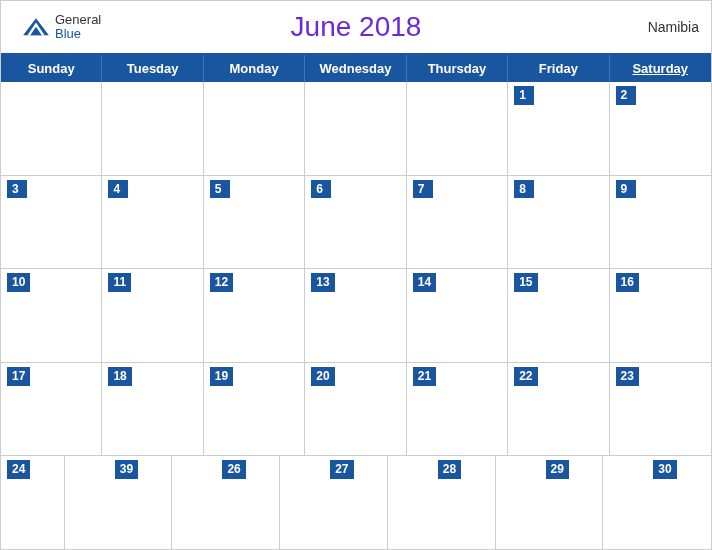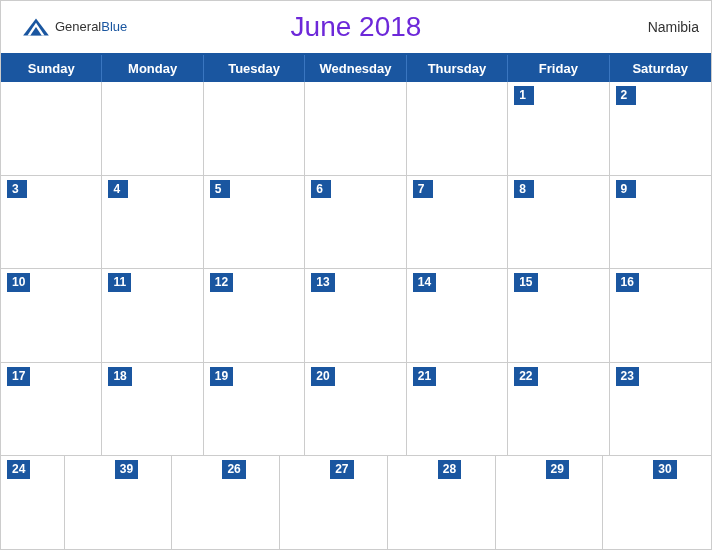--- a/index.html
+++ b/index.html
@@ -48,21 +48,21 @@
       width: 30px;
       height: 20px;
     }
     .logo-wrapper {
       display: flex;
       align-items: center;
       gap: 4px;
     }
     .logo-text-block {
       display: flex;
-      flex-direction: row;
+      flex-direction: column;
       line-height: 1.1;
     }
     .month-title {
       font-size: 28px;
       color: #6d28d9;
       font-weight: normal;
       text-align: center;
     }
     .country-label {
       position: absolute;
@@ -86,20 +86,21 @@
     .day-header {
       color: #fff;
       text-align: center;
       padding: 6px 0;
       font-size: 13px;
       font-weight: bold;
       border-right: 1px solid #3a76c0;
     }
     .day-header:last-child {
       border-right: none;
+      text-decoration: underline;
     }
     .weeks {
       flex: 1;
       display: flex;
       flex-direction: column;
     }
     .week-row {
       display: grid;
       grid-template-columns: repeat(7, 1fr);
       flex: 1;
@@ -150,22 +151,22 @@
           <span class="logo-text-blue">Blue</span>
         </div>
       </div>
     </div>
     <h1 class="month-title">June 2018</h1>
     <div class="country-label">Namibia</div>
   </div>
   <div class="calendar-grid">
     <div class="day-headers">
     <div class="day-header">Sunday</div>
+        <div class="day-header">Tuesday</div>
         <div class="day-header">Monday</div>
-        <div class="day-header">Tuesday</div>
         <div class="day-header">Wednesday</div>
         <div class="day-header">Thursday</div>
         <div class="day-header">Friday</div>
         <div class="day-header">Saturday</div>
       </div>
     <div class="weeks">
     <div class="week-row">
           <div class="day-cell empty"></div>
           <div class="day-cell empty"></div>
           <div class="day-cell empty"></div>

